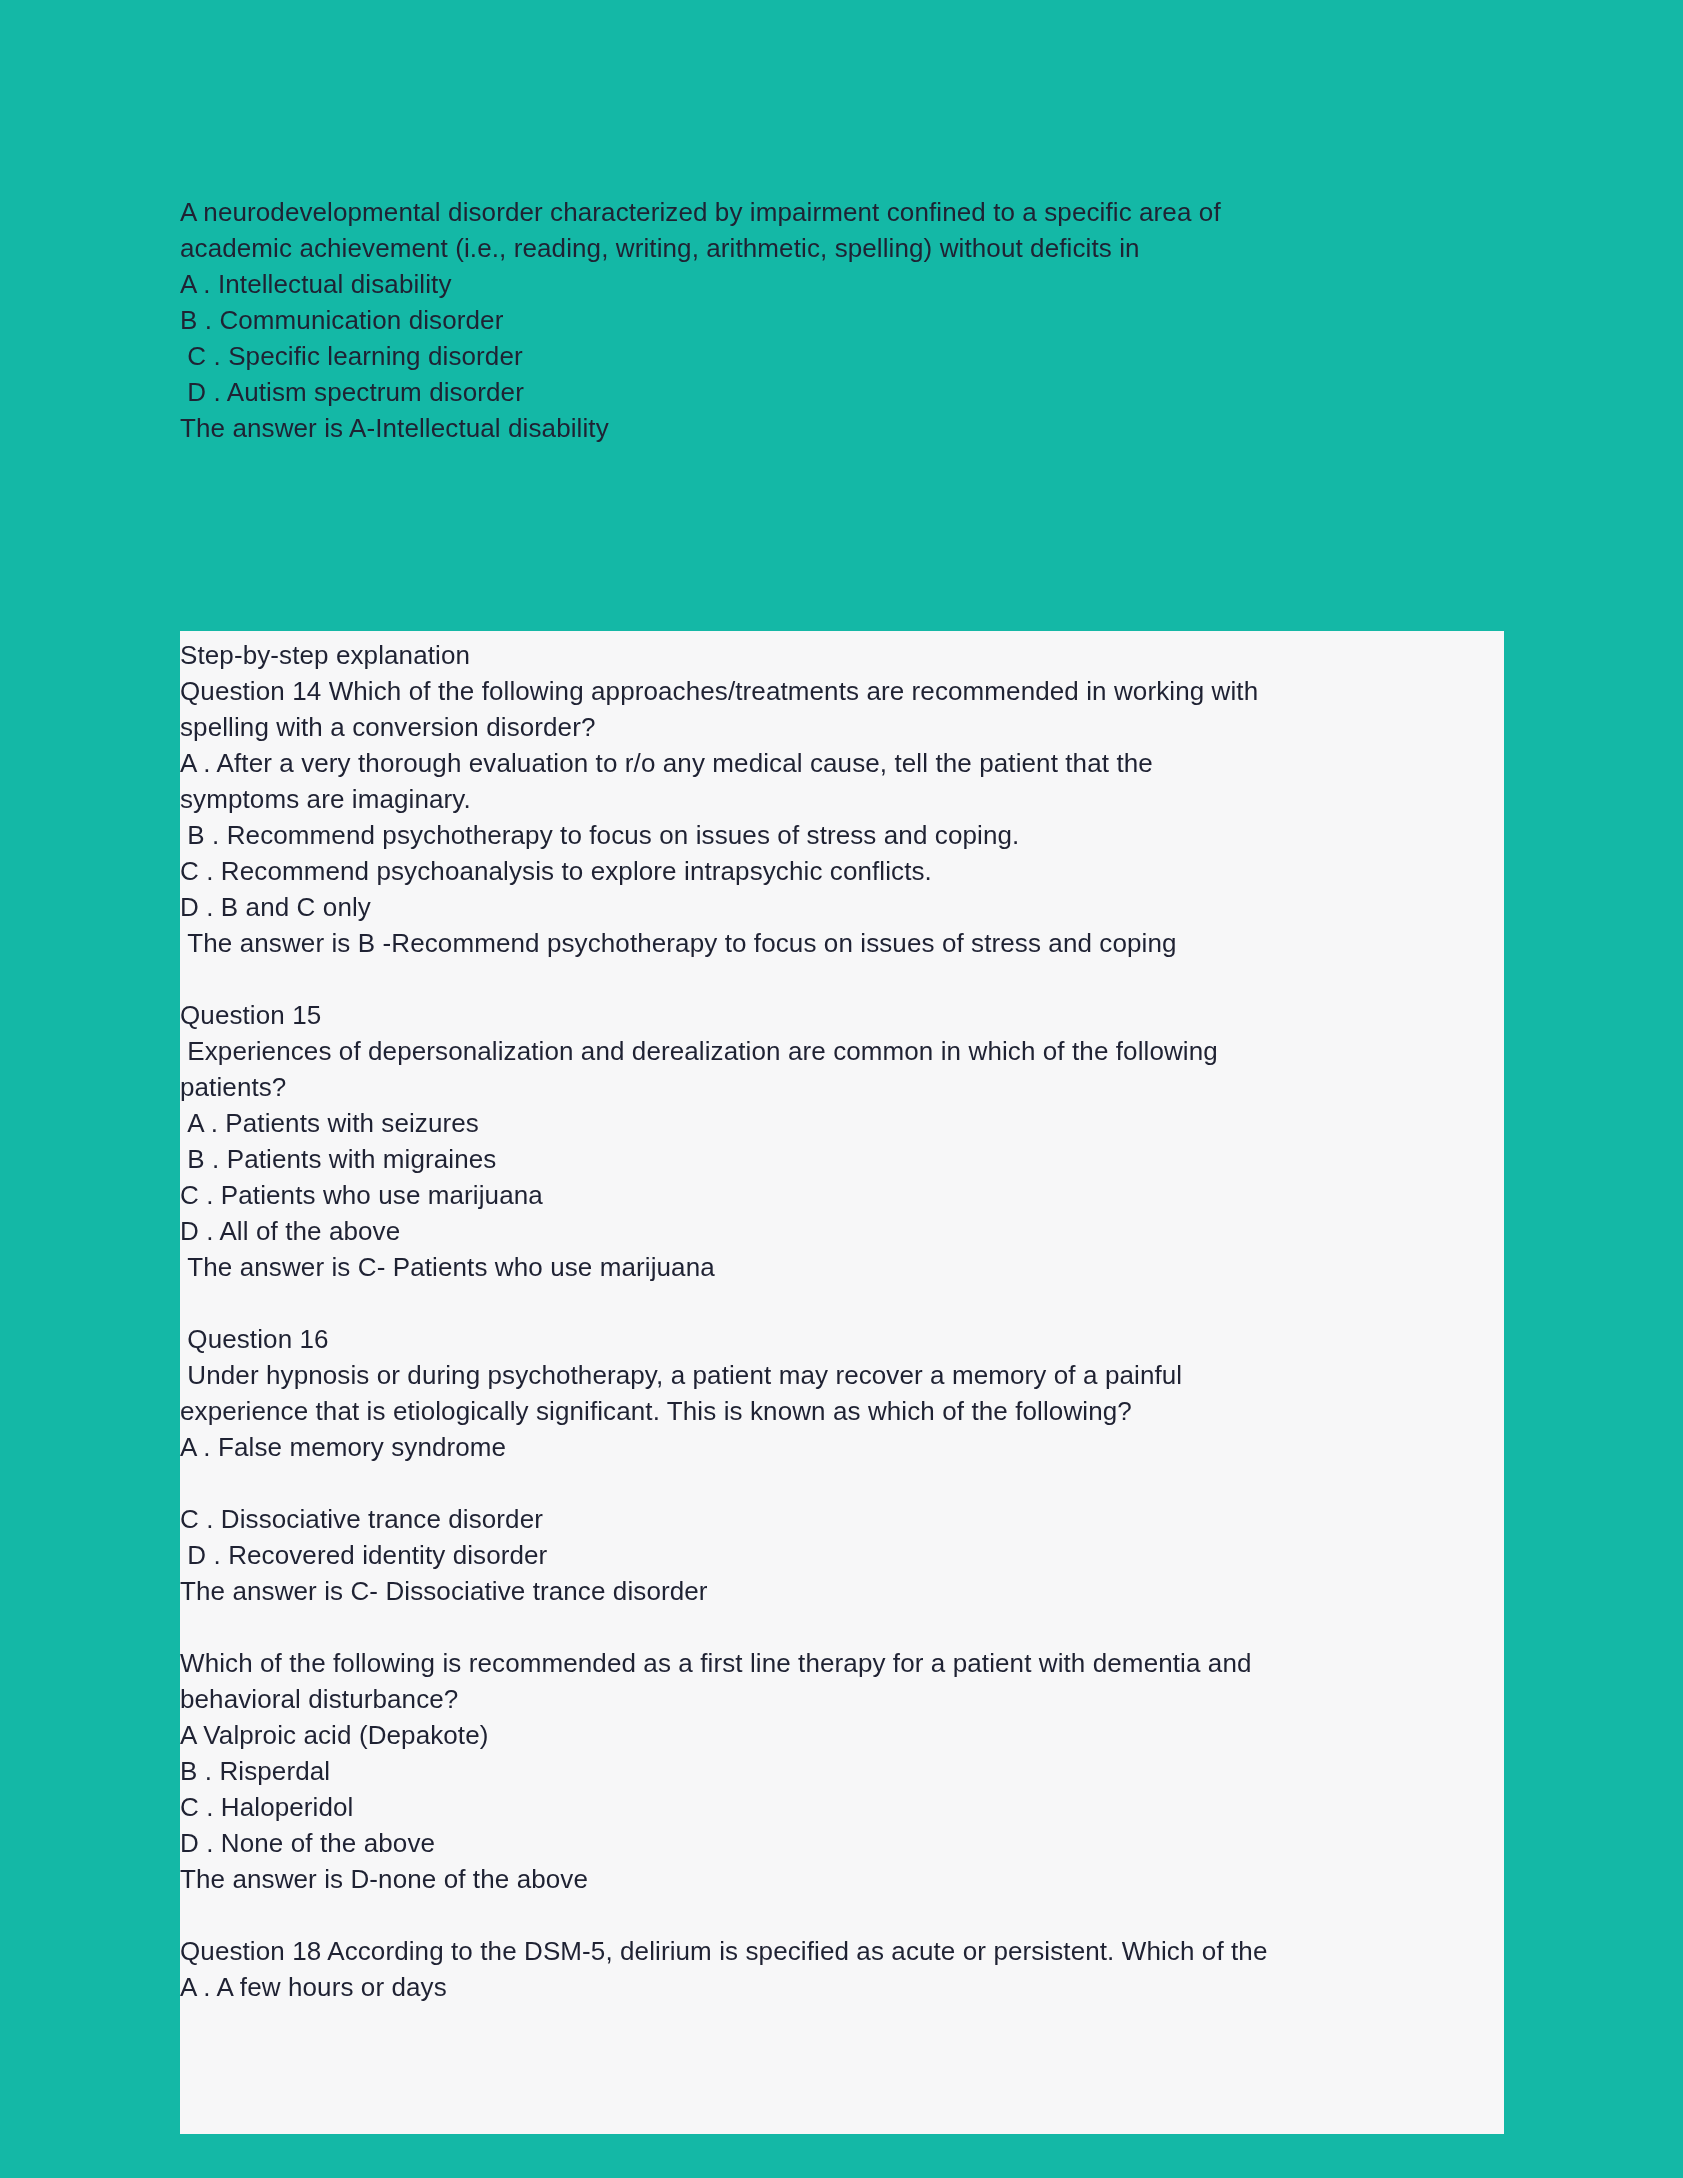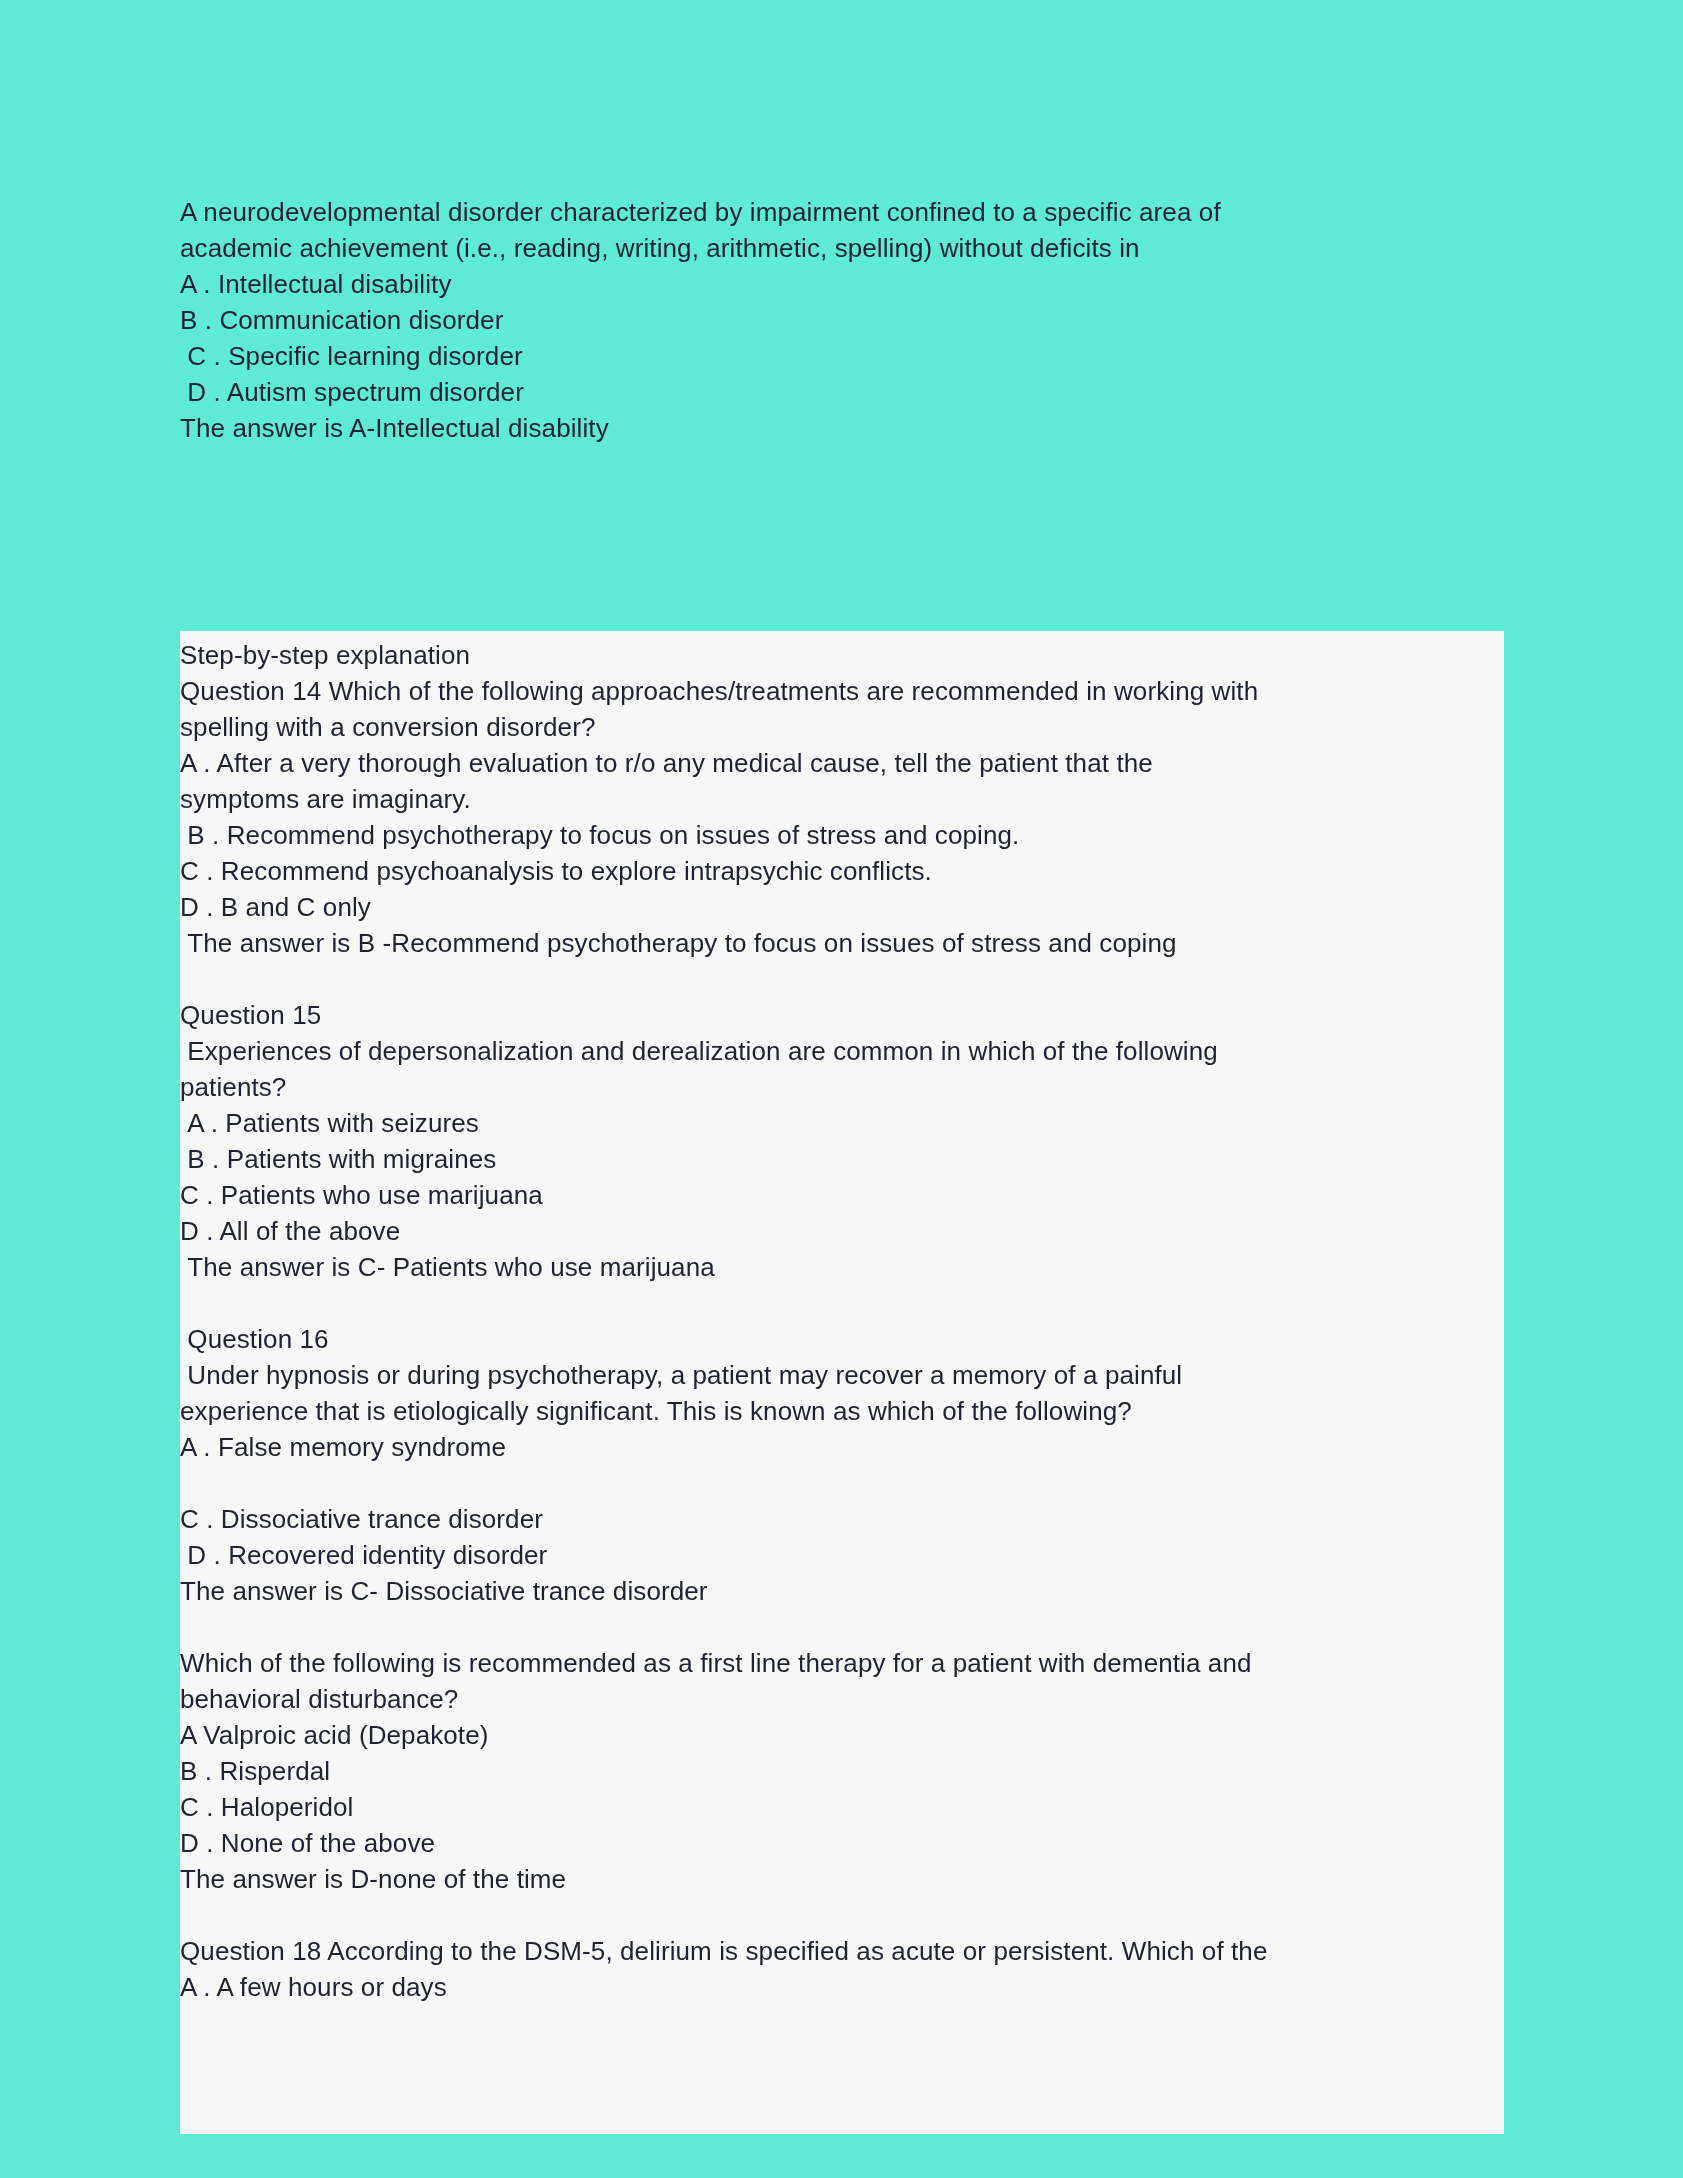--- a/index.html
+++ b/index.html
@@ -12,21 +12,21 @@
     height: 2178px;
     background: #ffffff;
     font-family: "Liberation Sans", sans-serif;
     color: #1f2233;
     overflow: hidden;
   }
   .page {
     position: relative;
     width: 1683px;
     height: 2178px;
-    background: #5eead4;
+    background: #14b8a6;
     box-sizing: border-box;
     padding-left: 21px;
   }
   .intro-block {
     position: absolute;
     left: 180px;
     top: 194px;
     width: 1287px;
   }
   .explanation-block {
@@ -105,21 +105,21 @@
     <div class="line bold">The answer is C- Dissociative trance disorder</div>
 
     <div class="line blank"></div>
 
     <div class="line">Which of the following is recommended as a first line therapy for a patient with dementia and</div>
     <div class="line">behavioral disturbance?</div>
     <div class="line">A Valproic acid (Depakote)</div>
     <div class="line">B . Risperdal</div>
     <div class="line">C . Haloperidol</div>
     <div class="line">D . None of the above</div>
-    <div class="line bold">The answer is D-none of the time</div>
+    <div class="line bold">The answer is D-none of the above</div>
 
     <div class="line blank"></div>
 
     <div class="line">Question 18 According to the DSM-5, delirium is specified as acute or persistent. Which of the</div>
     <div class="line">A . A few hours or days</div>
 
   </section>
 
 </div>
 

